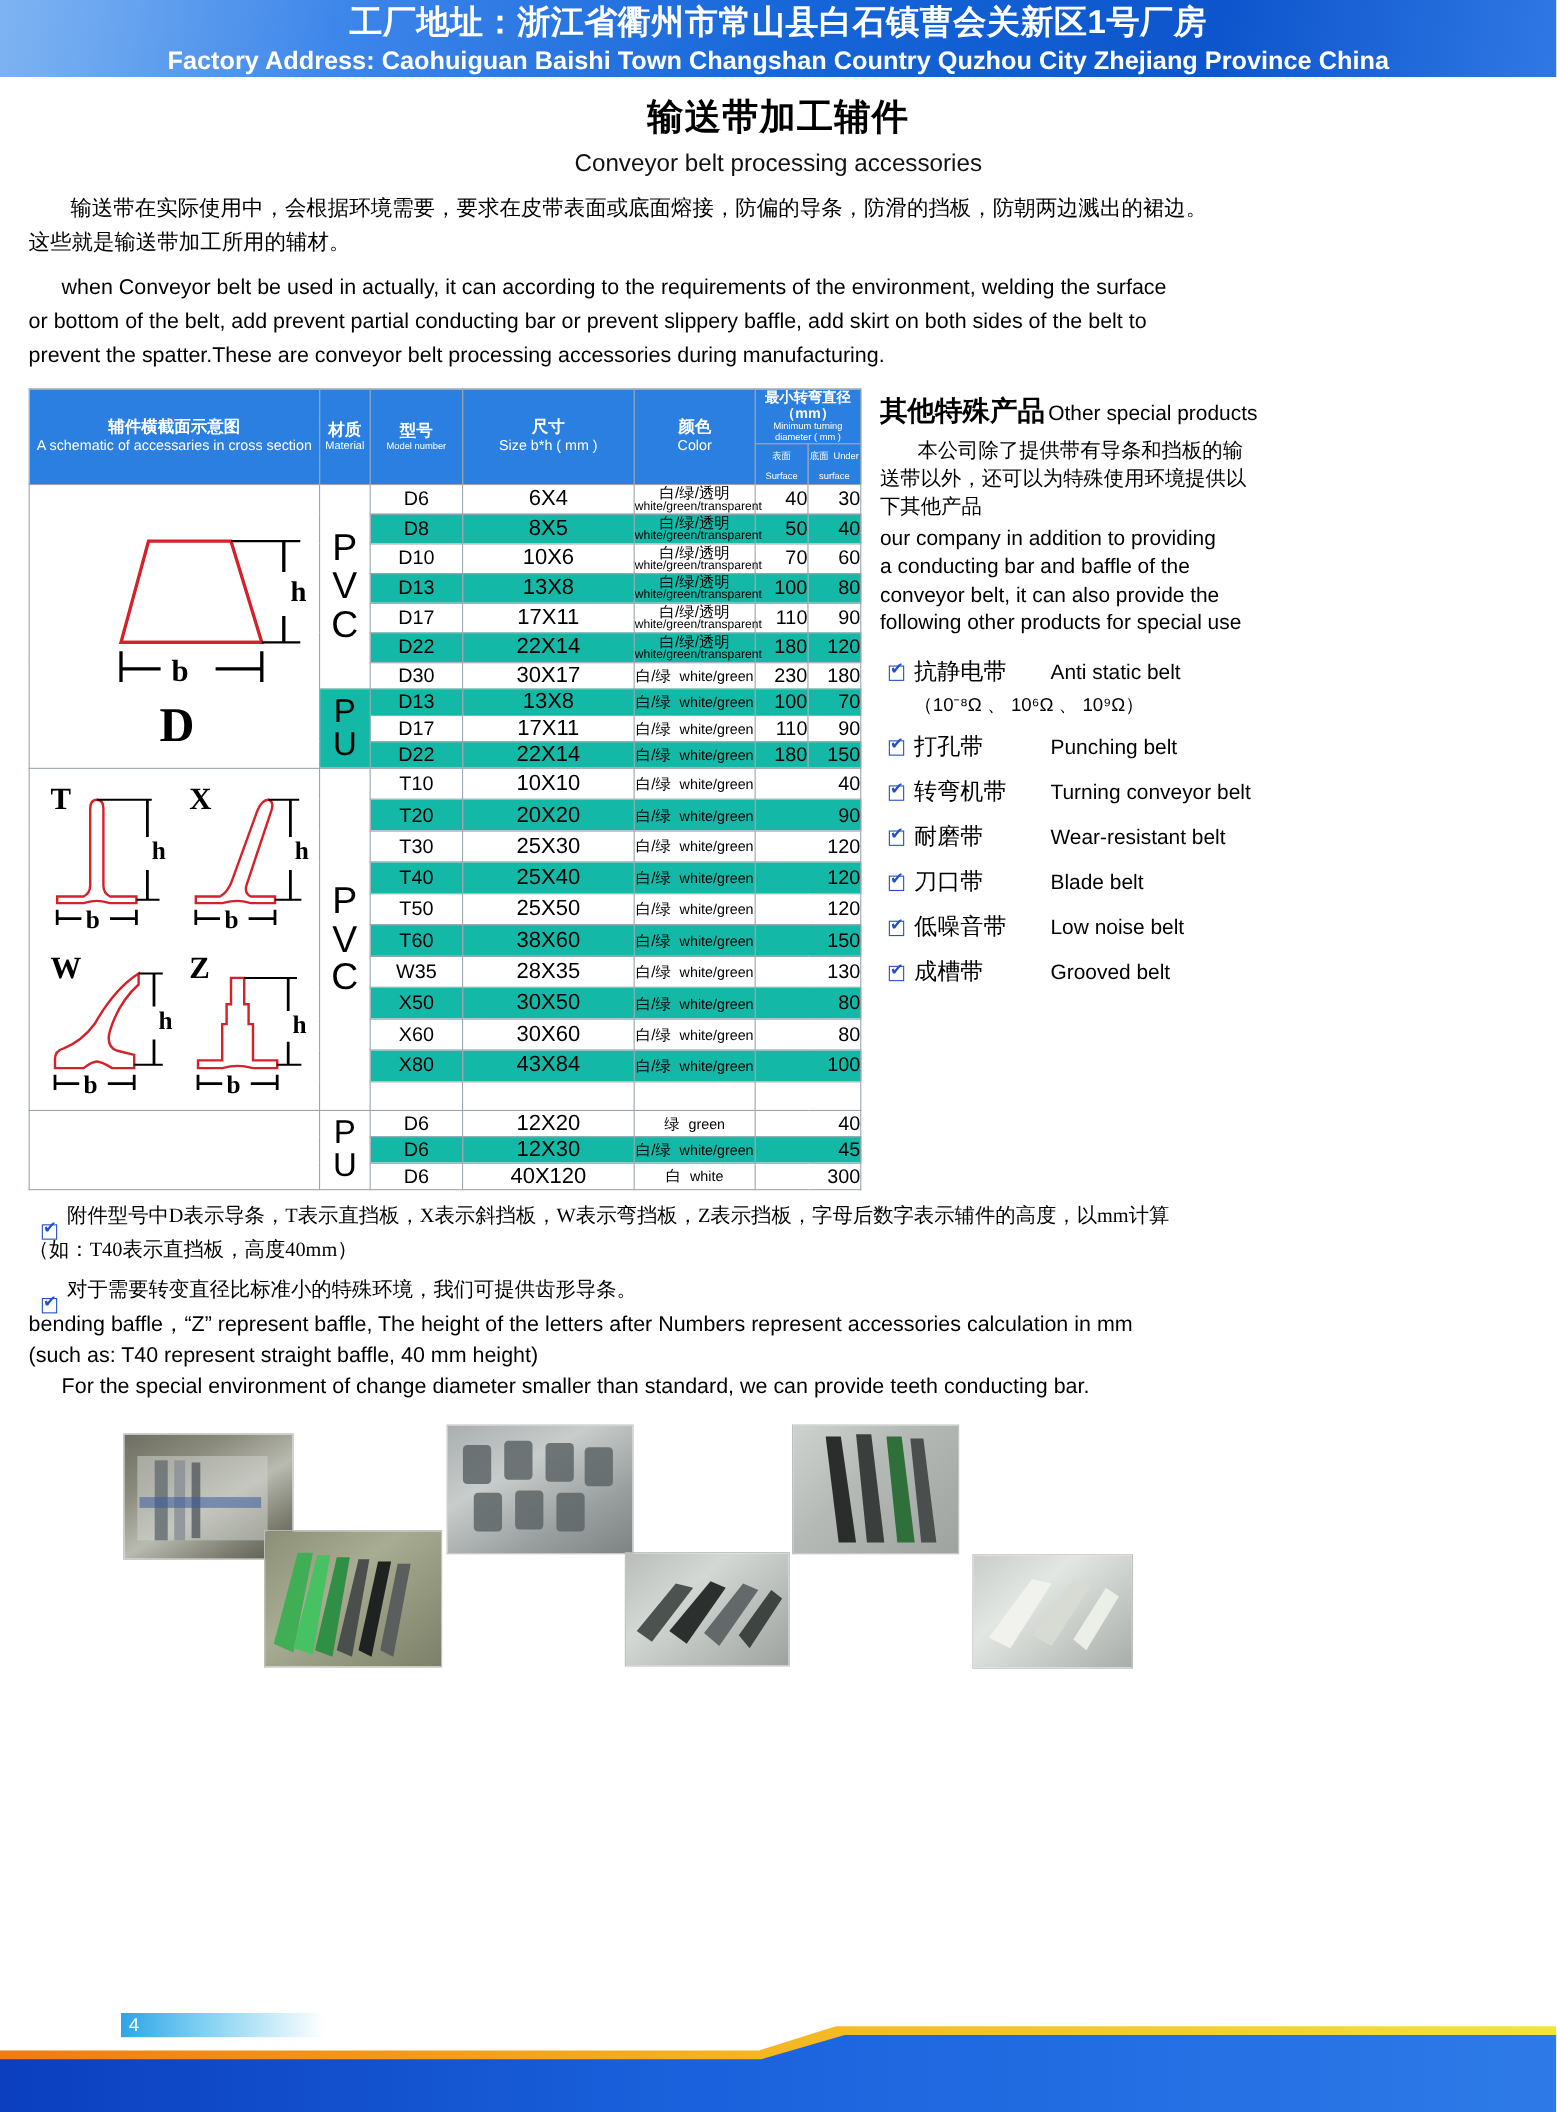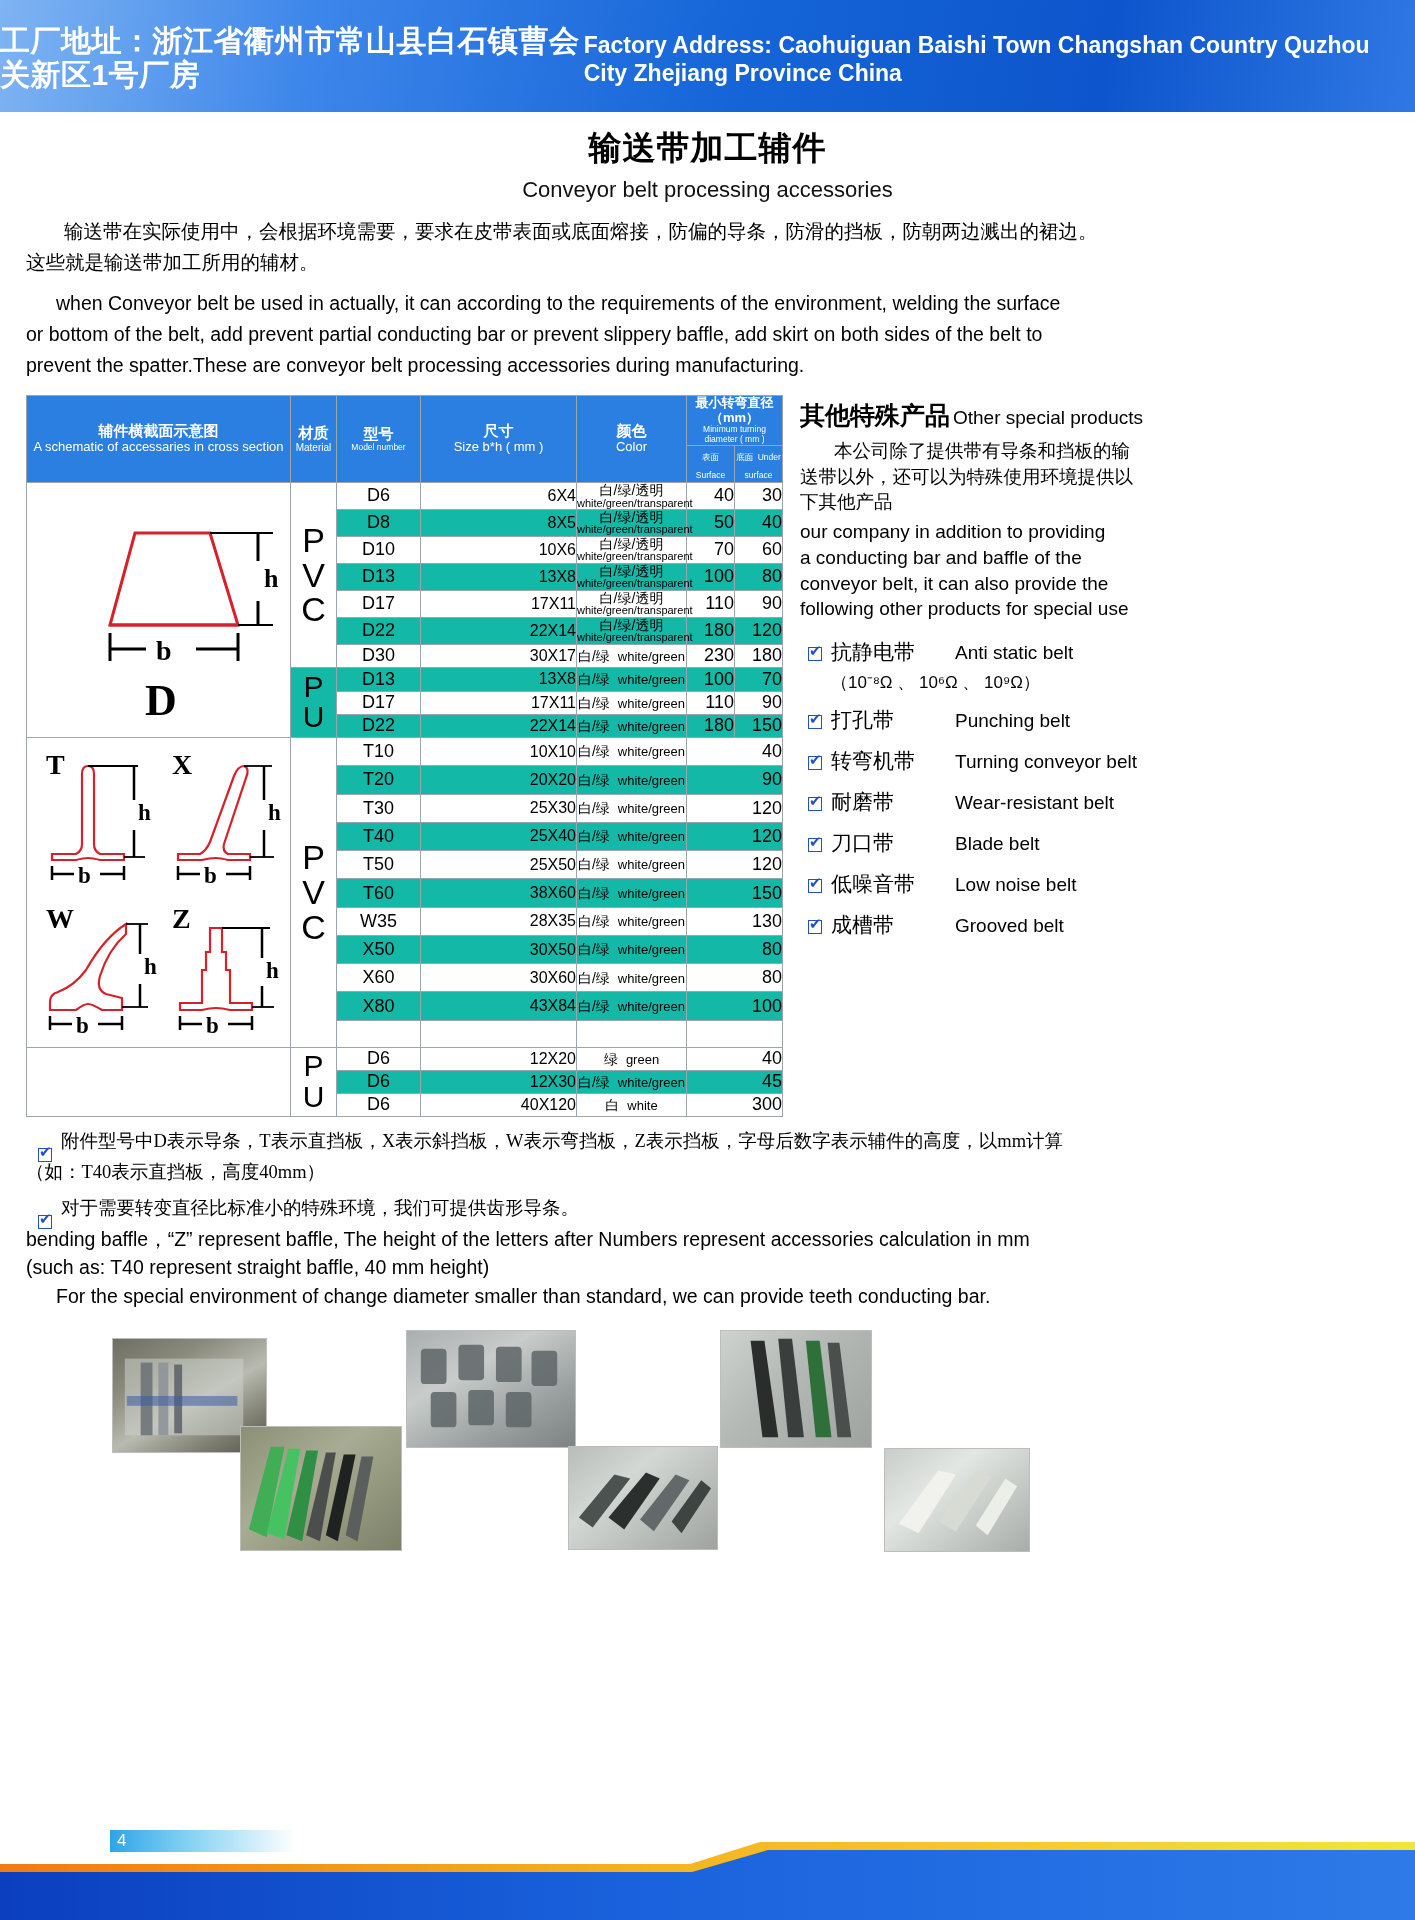--- a/index.html
+++ b/index.html
@@ -7,24 +7,24 @@
   body {
     width:1415px; height:1920px;
     font-family:"Liberation Sans", sans-serif;
     background:#ffffff;
     position:relative;
     overflow:hidden;
   }
 
   
   .banner {
-    width:100%; height:112px;
+    width:100%; height:70px;
     background:linear-gradient(100deg,#7fb4f2 0%, #3d86ea 22%, #1565d8 52%, #0d55cc 78%, #2f78e4 100%);
     color:#ffffff;
-    display:flex; flex-direction:row; align-items:center; justify-content:center;
+    display:flex; flex-direction:column; align-items:center; justify-content:center;
     padding-top:4px;
   }
   .banner-cn { font-size:30px; font-weight:bold; letter-spacing:0.5px; line-height:1.15; }
   .banner-en { font-size:23px; font-weight:bold; line-height:1.2; margin-top:4px; }
 
   
   .title-cn { text-align:center; font-size:33px; font-weight:bold; color:#000; margin-top:14px; letter-spacing:1px;}
   .title-en { text-align:center; font-size:22px; color:#111; margin-top:6px; }
 
   
@@ -48,21 +48,21 @@
   .th-cn.sm { font-size:13px; }
   .th-en { font-size:13px; line-height:1.15;text-align:center; }
   .th-en.sm { font-size:10px; }
   .th-en.xs { font-size:8.5px; }
 
   .diagram-cell { vertical-align:middle; text-align:center; background:#fff; }
   .mat-cell { text-align:center; vertical-align:middle; font-size:34px; background:#fff; line-height:1.02; }
   .mat-cell span { display:block; }
 
   td.model { text-align:center; font-size:18px; height:23px; }
-  td.size  { text-align:right; font-size:16px; }
+  td.size  { text-align:center; font-size:20px; }
   td.color { text-align:center; line-height:1.04; padding:1px 0; }
   td.color .c-cn { font-size:14px; display:block; }
   td.color .c-en { font-size:11px; display:block; }
   td.color.inline { font-size:14px; }
   td.color.inline .c-en { display:inline; font-size:13px; padding-left:8px; }
   td.color.inline .c-cn { display:inline; font-size:14px; }
   td.dia { text-align:right; font-size:18px; }
 
   tr.alt td { background:#14b8a6; }
   tr.norm td { background:#ffffff; }

